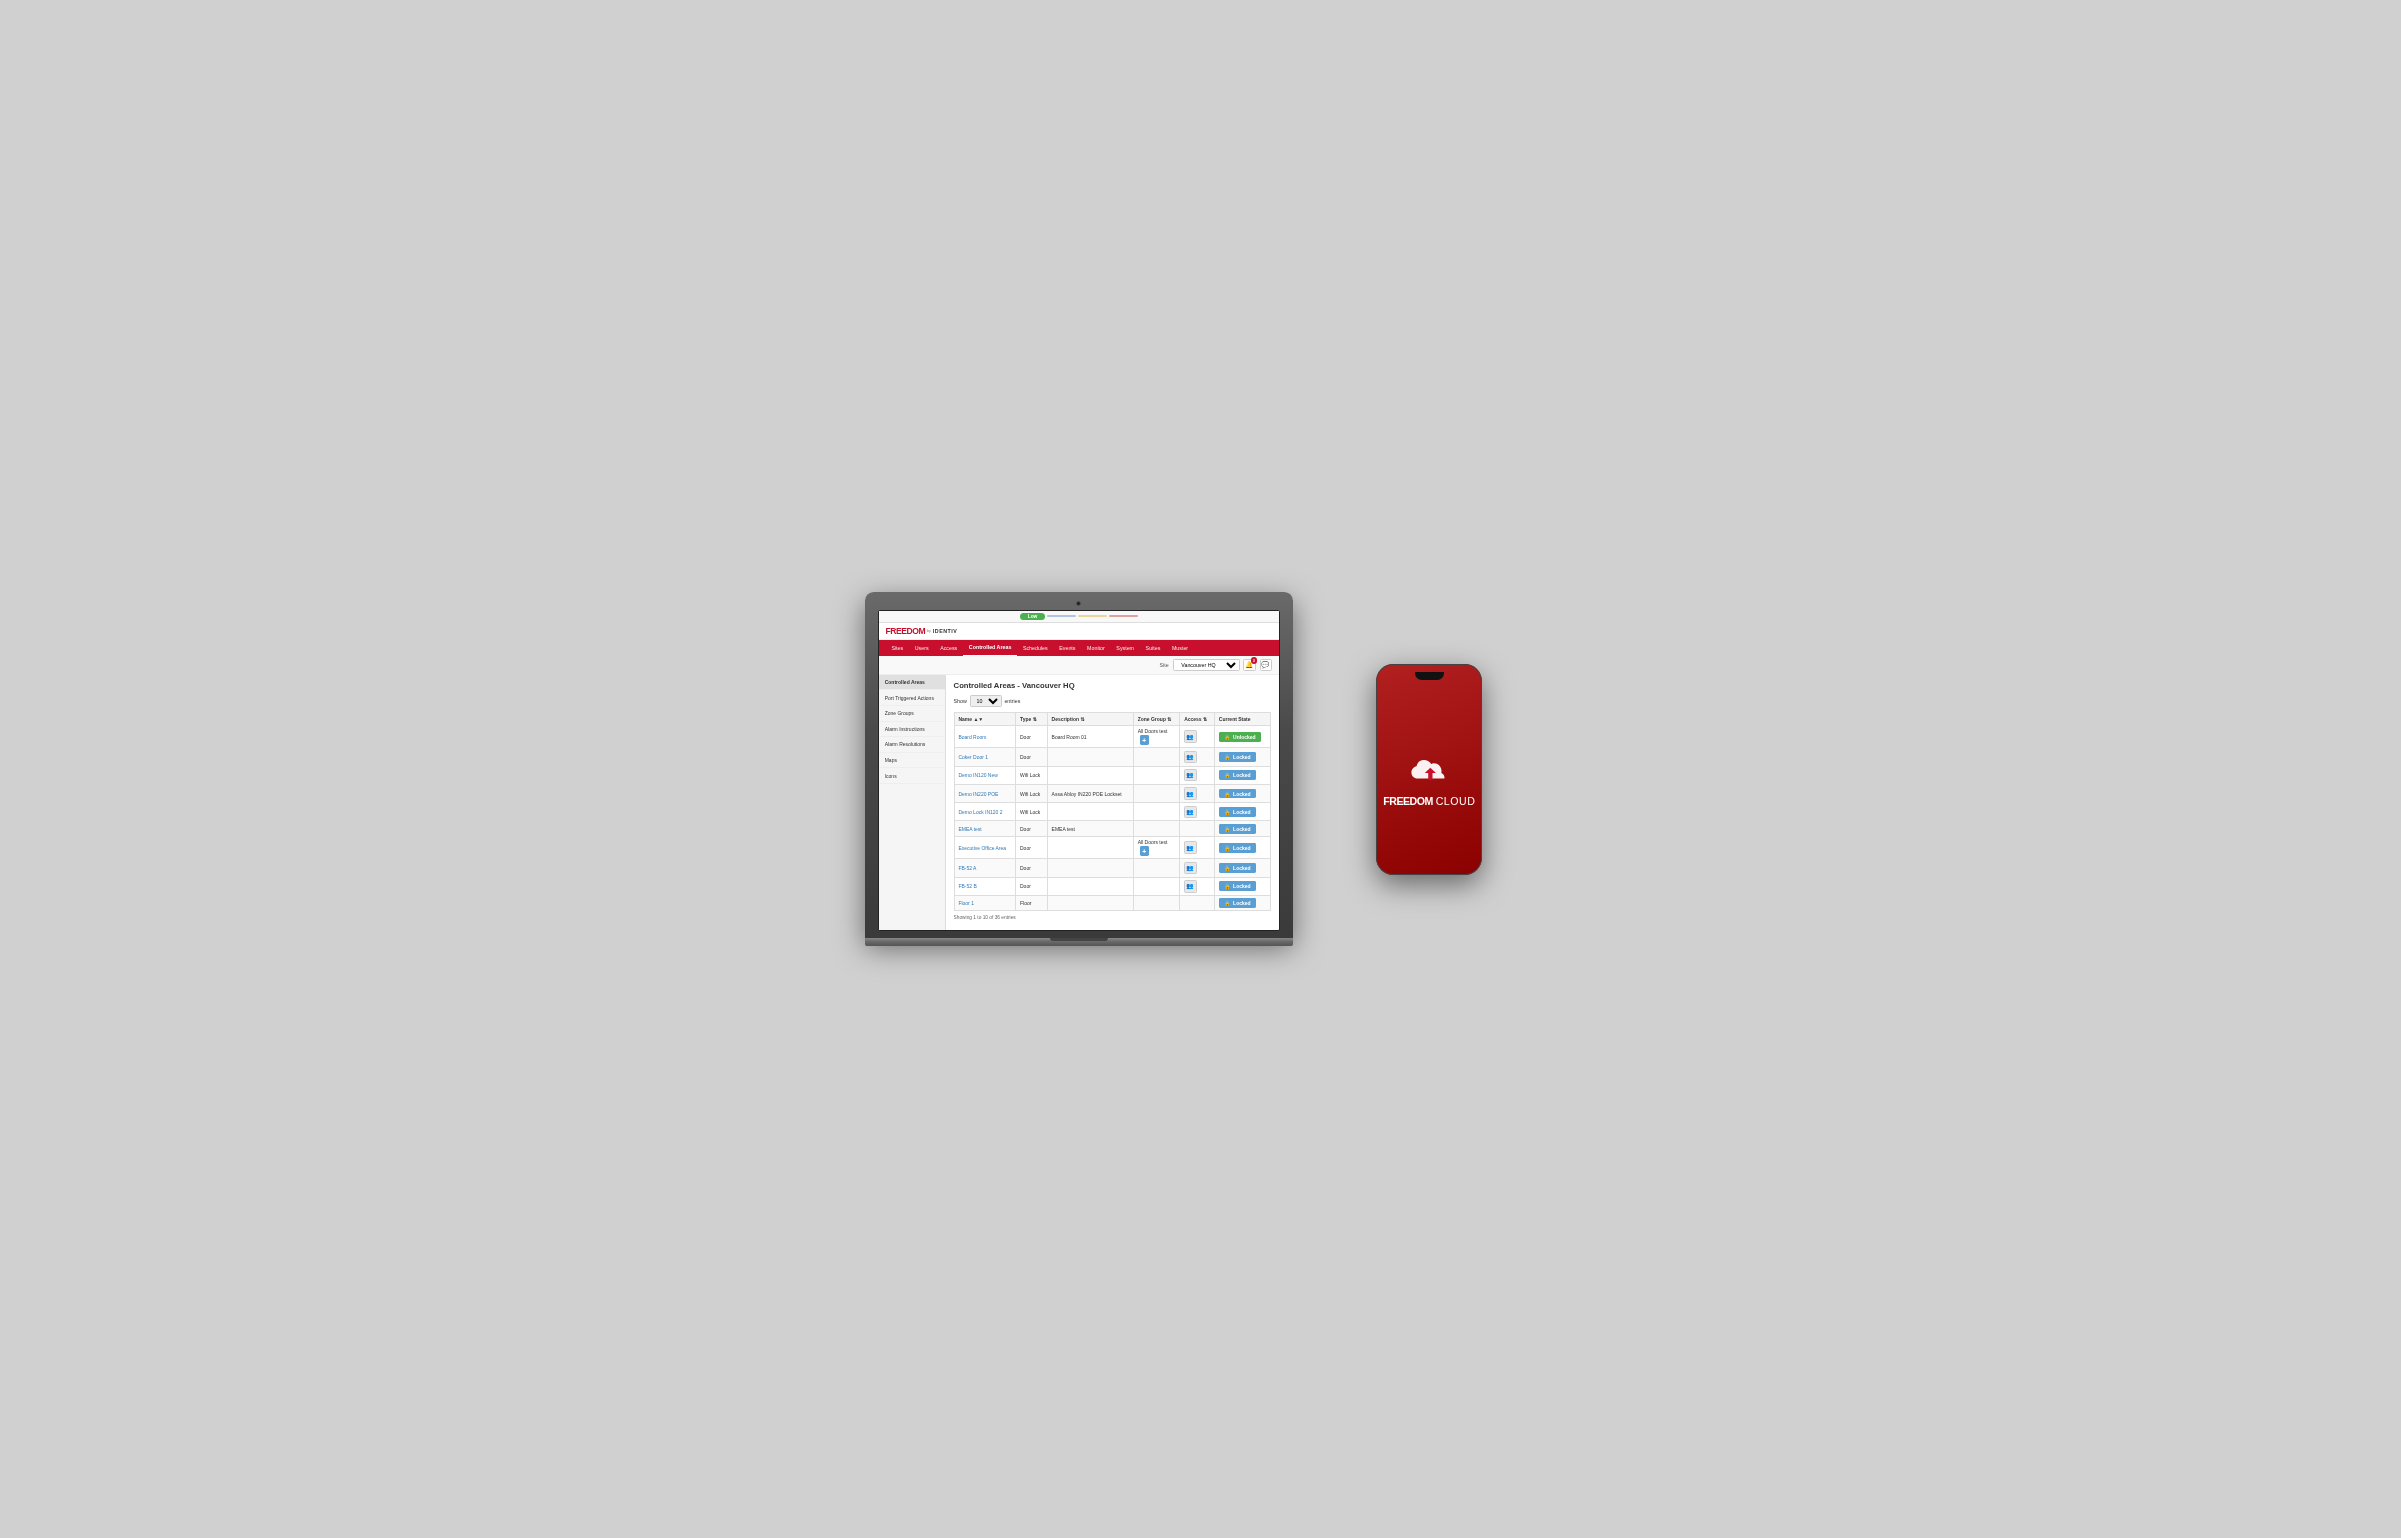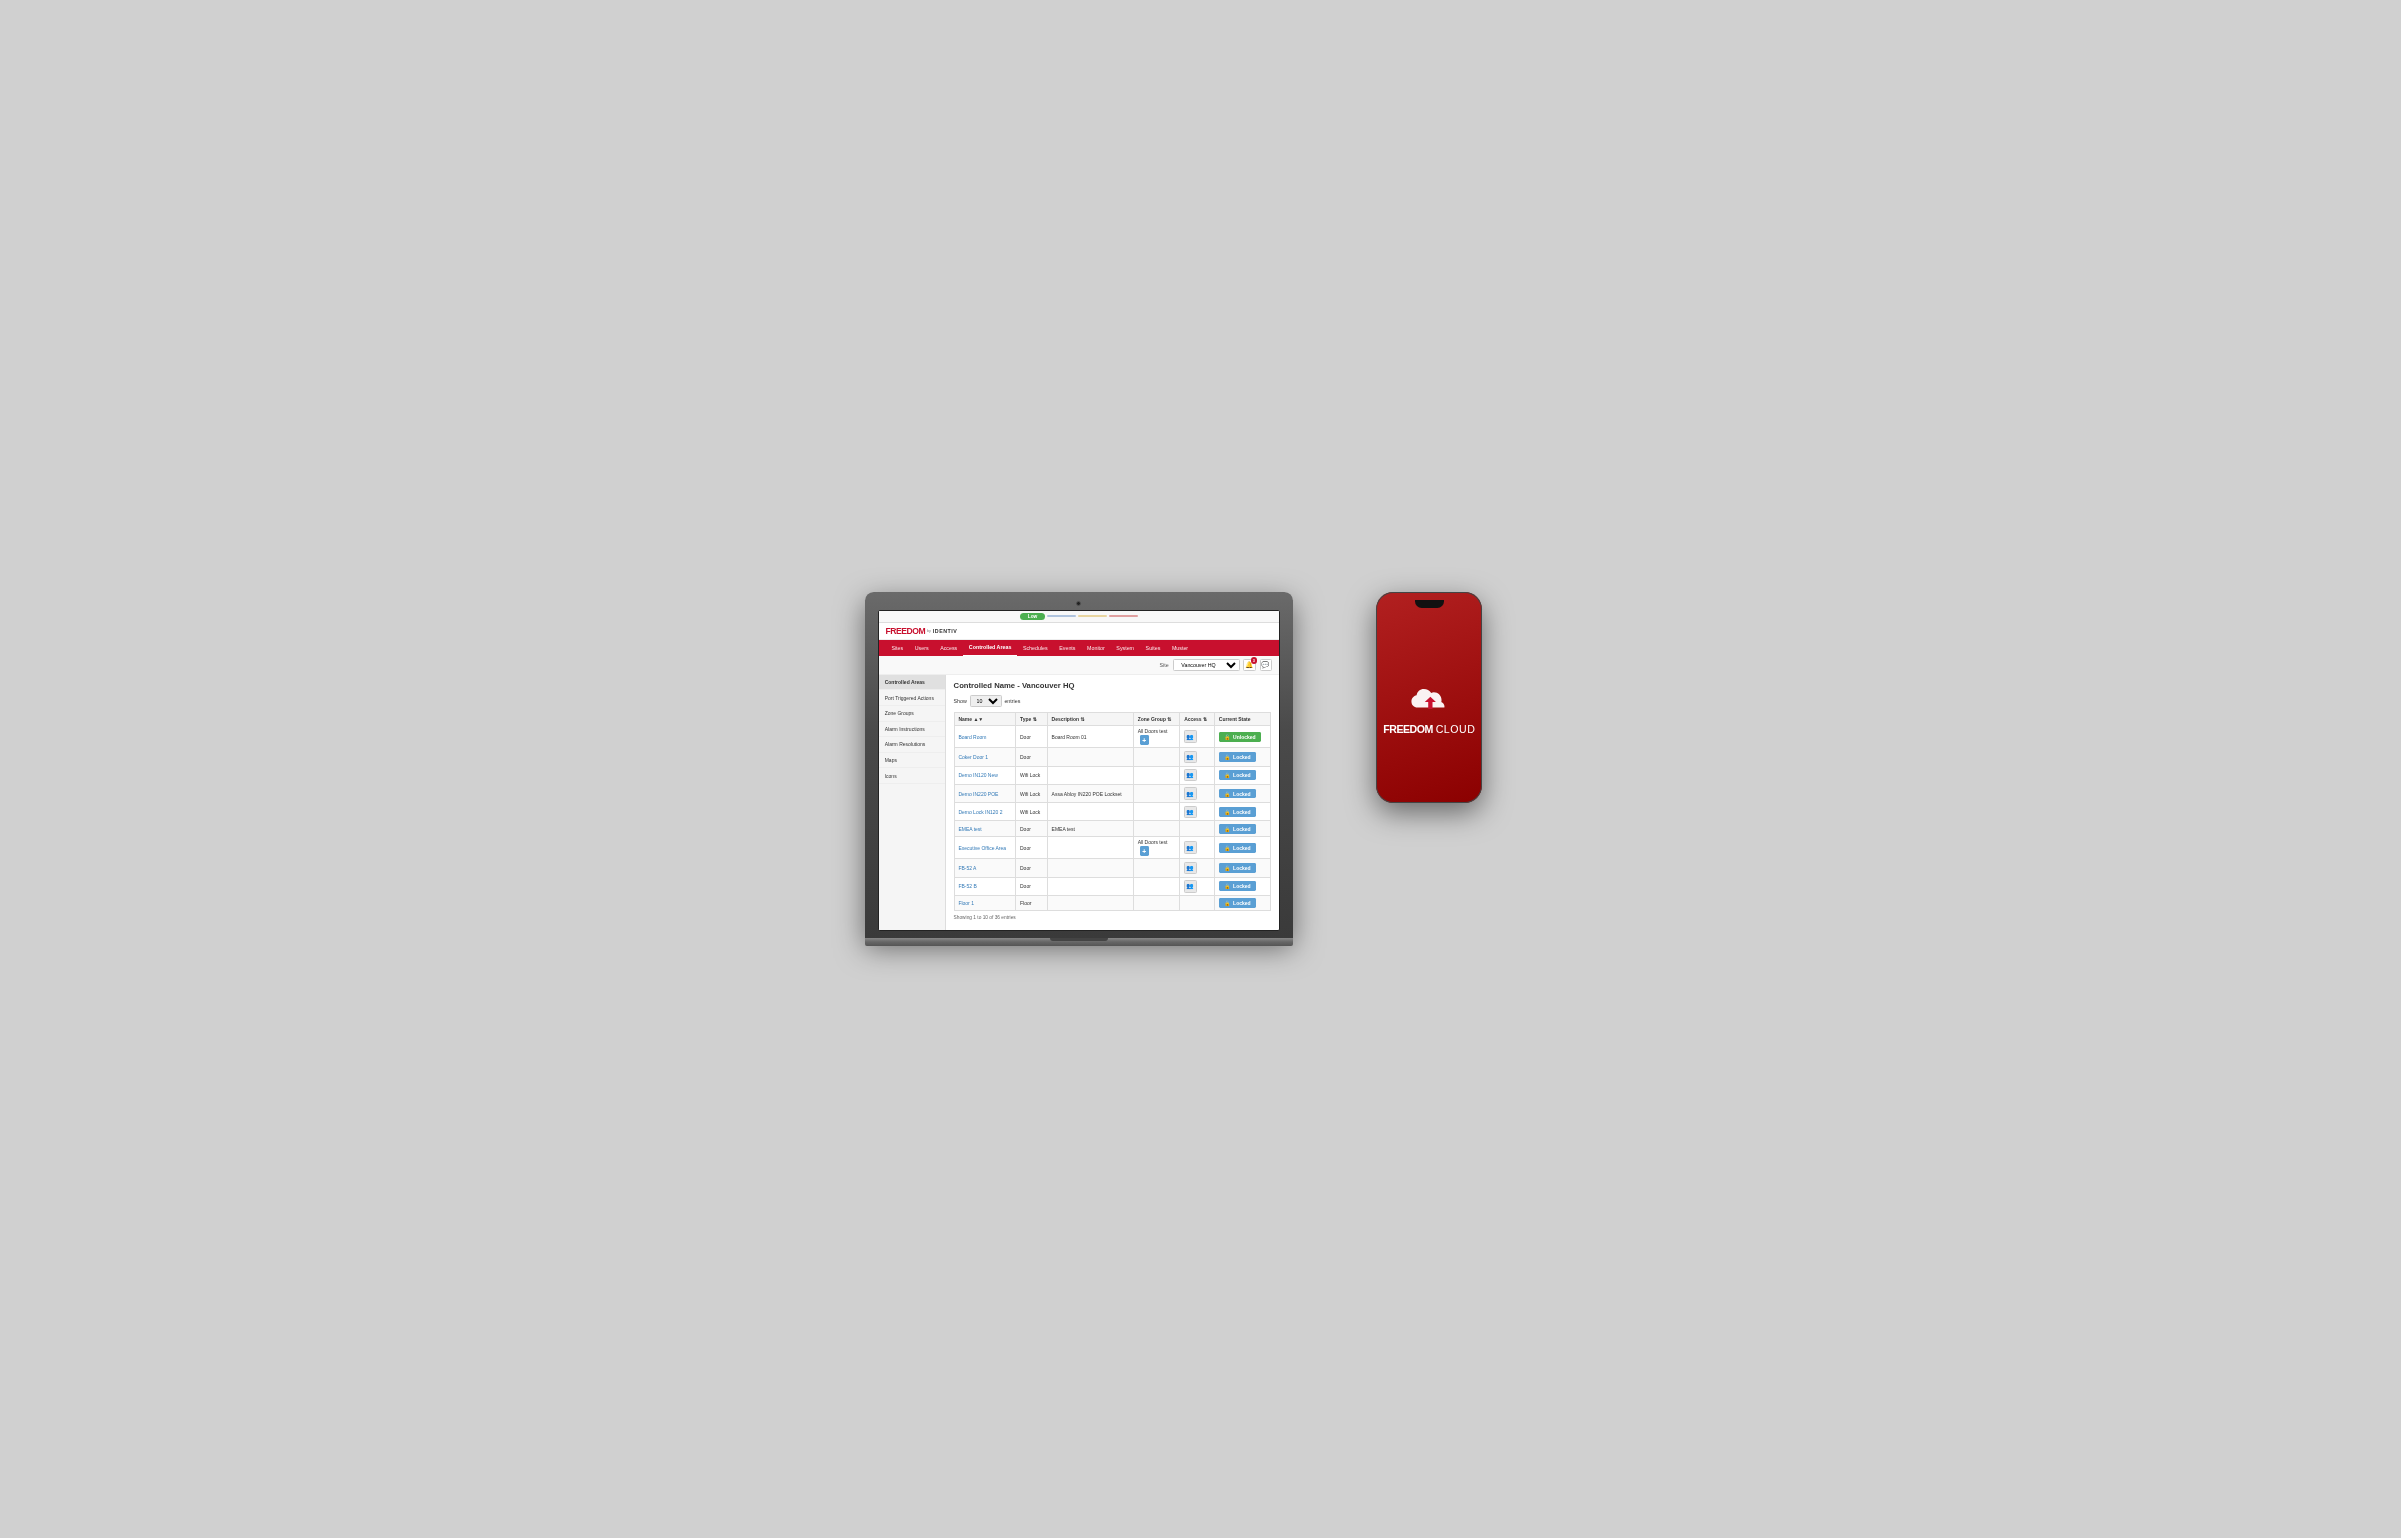--- a/index.html
+++ b/index.html
@@ -8,21 +8,21 @@
       font-family: Arial, Helvetica, sans-serif;
       min-height: 100vh;
       display: flex;
       align-items: center;
       justify-content: center;
       padding: 19px;
     }
 
     .scene {
       display: flex;
-      align-items: flex-start;
+      align-items: center;
       justify-content: center;
       gap: 29px;
       width: 100%;
       max-width: 672px;
     }
 
     
     .laptop-wrapper {
       flex: 1.4;
       position: relative;
@@ -466,21 +466,21 @@
               <div class="sidebar-item active">Controlled Areas</div>
               <div class="sidebar-item">Port Triggered Actions</div>
               <div class="sidebar-item">Zone Groups</div>
               <div class="sidebar-item">Alarm Instructions</div>
               <div class="sidebar-item">Alarm Resolutions</div>
               <div class="sidebar-item">Maps</div>
               <div class="sidebar-item">Icons</div>
             </div>
 
             <div class="content-area">
-              <div class="page-title">Controlled Name - Vancouver HQ</div>
+              <div class="page-title">Controlled Areas - Vancouver HQ</div>
 
               <div class="show-entries">
                 <span>Show</span>
                 <select>
                   <option>10</option>
                   <option>25</option>
                   <option>50</option>
                 </select>
                 <span>entries</span>
               </div>

